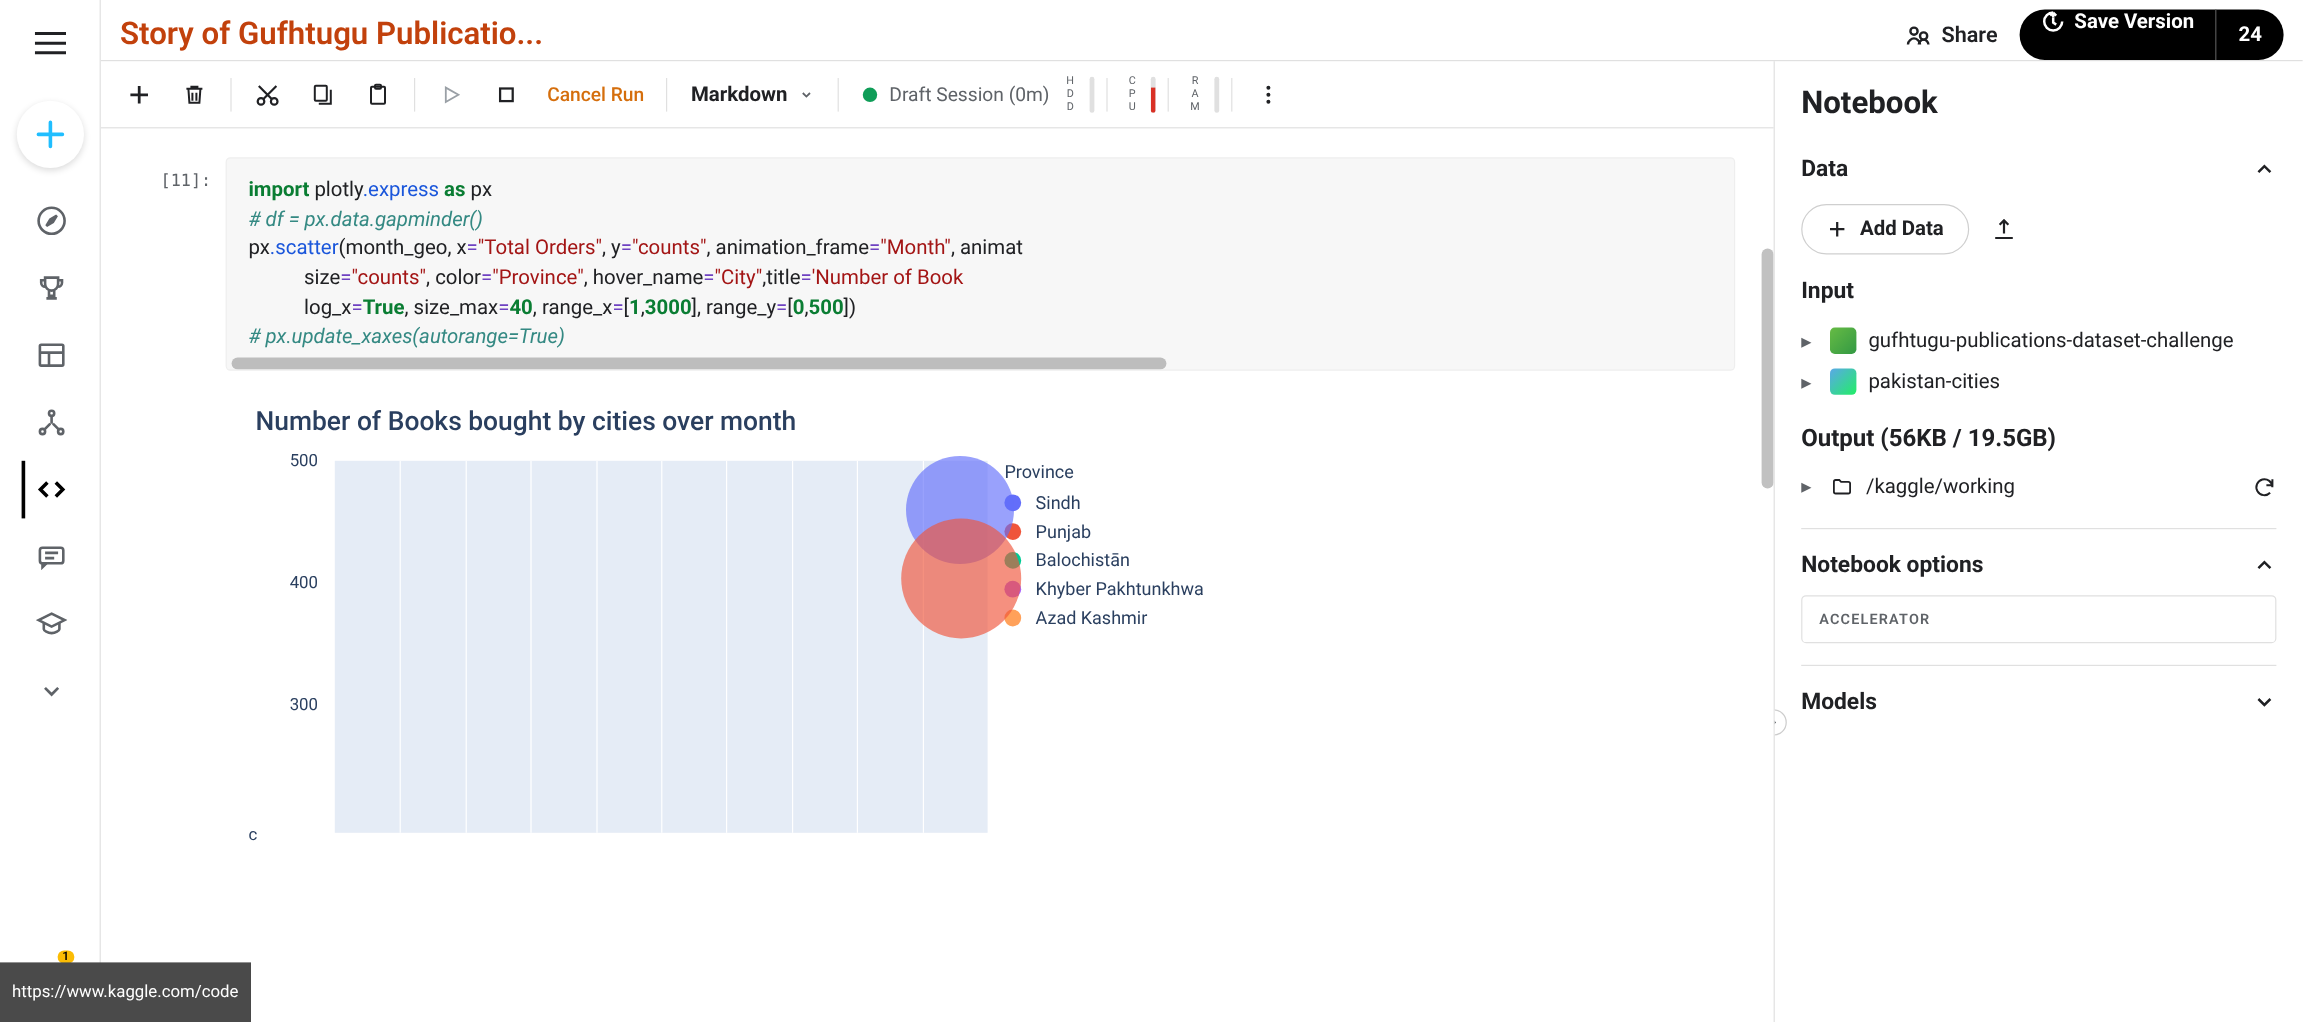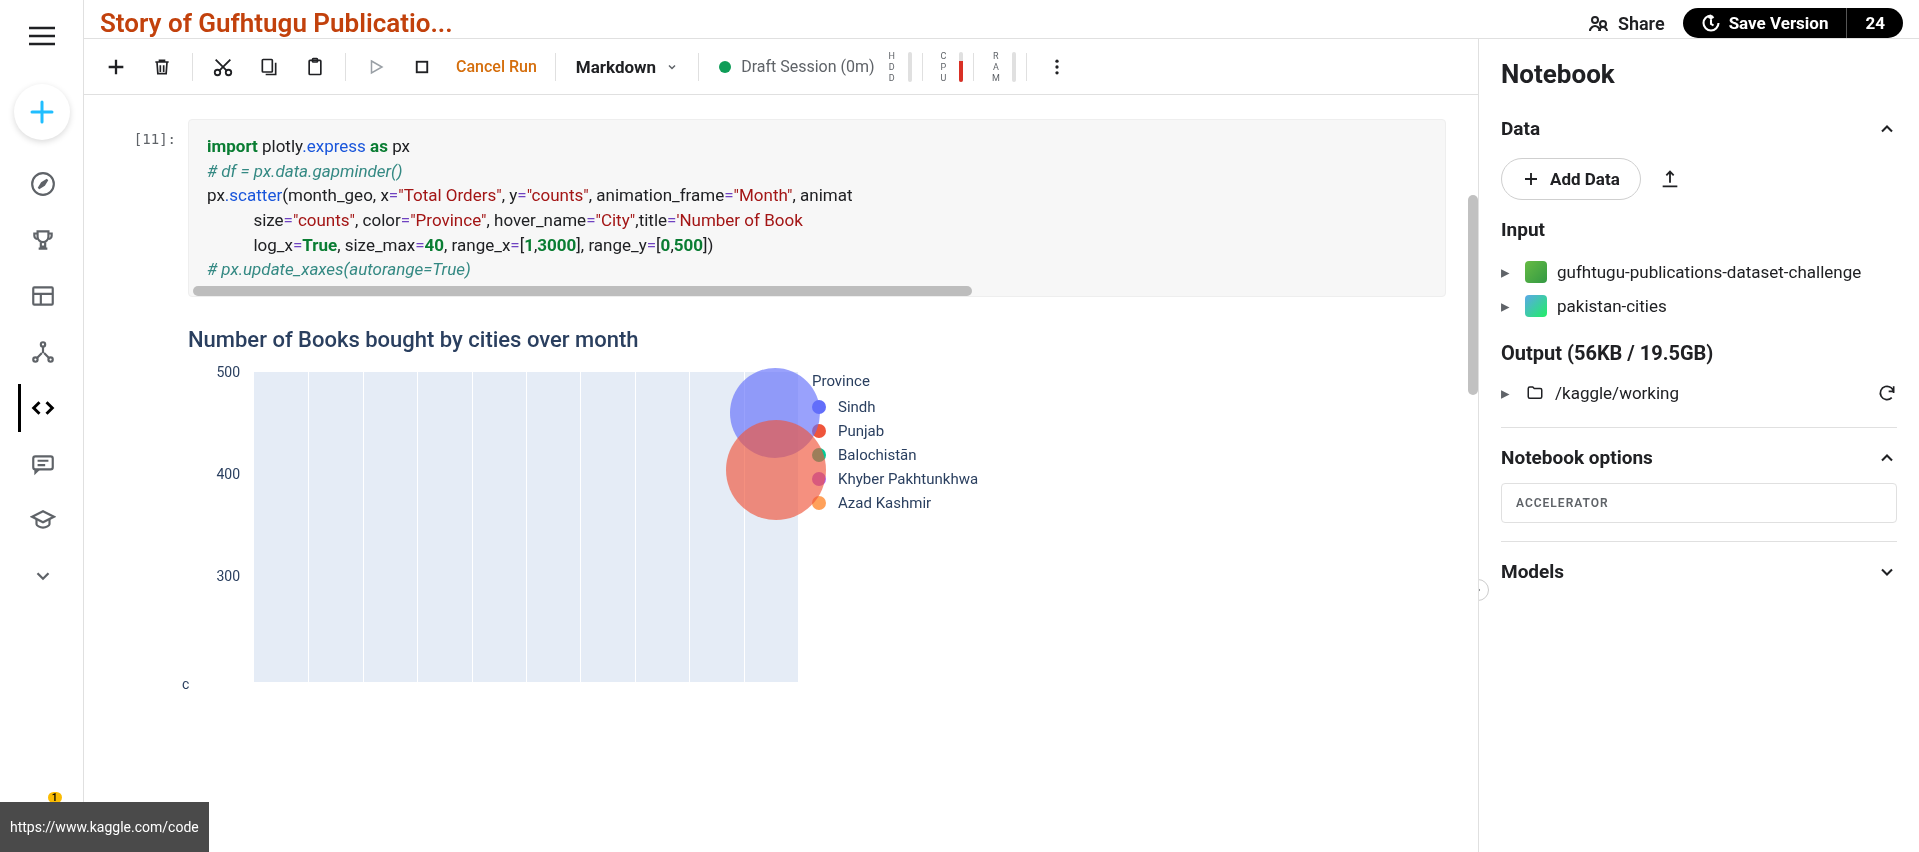--- a/index.html
+++ b/index.html
@@ -18,21 +18,21 @@
 
 
 .main { flex: 1; display: flex; flex-direction: column; min-width: 0; }
 
 
 .header { padding: 8px 16px 0 16px; border-bottom: 1px solid #e0e0e0; }
 .header-top { display: flex; align-items: center; }
 .title { font-size: 26px; font-weight: 600; color: #c2410c; flex-shrink: 1; white-space: nowrap; overflow: hidden; text-overflow: ellipsis; }
 .header-right { margin-left: auto; display: flex; align-items: center; gap: 18px; }
 .share-btn { display: flex; align-items: center; gap: 8px; font-weight: 600; font-size: 18px; cursor: pointer; }
-.save-version { background: #000; color: #fff; border-radius: 24px; display: flex; align-items: center; cursor: pointer; height: 30px; }
+.save-version { background: #000; color: #fff; border-radius: 24px; display: flex; align-items: flex-start; cursor: pointer; height: 42px; }
 .save-version-main { display: flex; align-items: center; gap: 8px; padding: 0 18px; font-weight: 700; font-size: 17px; }
 .save-version-count { border-left: 1px solid #555; padding: 0 18px; font-weight: 700; font-size: 17px; height: 100%; display:flex; align-items:center;}
 .menu-row { display: flex; gap: 28px; padding: 10px 2px 14px 2px; }
 .menu-item { font-size: 16px; color: #3c4043; cursor: pointer; }
 
 
 .content { flex: 1; display: flex; min-height: 0; }
 .notebook-col { flex: 1; display: flex; flex-direction: column; min-width: 0; border-right: 1px solid #e0e0e0; position: relative; }
 
 
@@ -55,21 +55,21 @@
 .cell-prompt { width: 60px; text-align: right; color: #5f6368; font-family: ui-monospace, Menlo, Consolas, monospace; font-size: 14px; padding-top: 12px;}
 .code-block { flex: 1; background: #f7f7f7; border: 1px solid #eee; border-radius: 4px; padding: 14px 18px; font-family: ui-monospace, Menlo, Consolas, monospace; font-size: 17px; line-height: 1.45; white-space: pre; overflow-x: hidden; position: relative; }
 .code-scrollbar { height:10px; background:#bdbdbd; border-radius:5px; position:absolute; bottom:0; left:4px; width:62%;}
 .kw-green { color: #0a7d33; font-weight: 700; }
 .kw-blue { color: #1a56db; }
 .kw-darkred { color: #a31515; }
 .kw-comment { color: #348983; font-style: italic; }
 .kw-purple { color: #6f42c1; }
 
 
-.chart-wrap { margin-top: 30px; margin-left: 72px; }
+.chart-wrap { margin-top: 30px; margin-left: 97px; }
 .chart-title { color: #2a3f5f; font-size: 22px; font-weight: 500; margin-bottom: 20px; margin-left: 0; }
 .chart-flex { display: flex; gap: 14px; }
 .plot-area { width: 610px; height: 310px; position: relative; }
 .y-axis { position: absolute; left: 0; top: 0; bottom: 0; width: 60px; }
 .y-tick { position: absolute; right: 8px; font-size: 14px; color: #2a3f5f; transform: translateY(-50%); }
 .y-tick.t500 { top: 0%; }
 .y-tick.t400 { top: 33%; }
 .y-tick.t300 { top: 66%; }
 .plot-bg { position: absolute; left: 66px; right: 0; top: 0; bottom: 0; background: #e5ecf6; }
 .grid-v { position:absolute; top:0; bottom:0; width:1px; background:#fff; }

